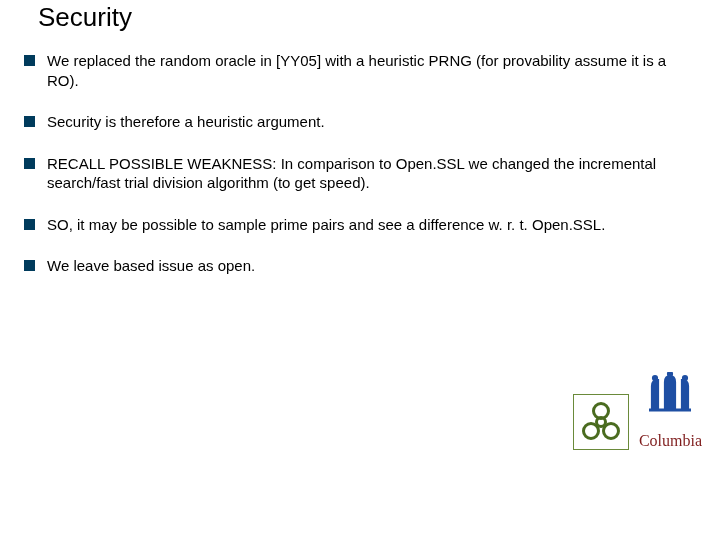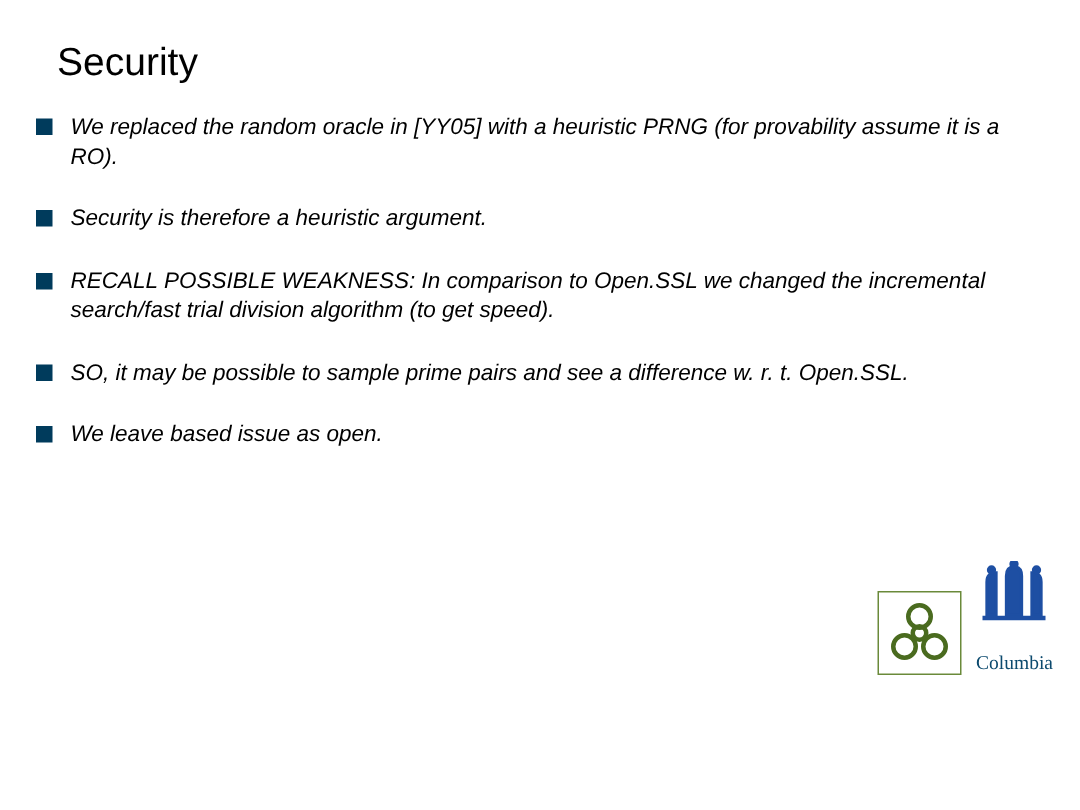--- a/index.html
+++ b/index.html
@@ -1,33 +1,33 @@
 <!DOCTYPE html>
 <html><head>
 <meta charset="utf-8">
 <style>
   * { margin: 0; padding: 0; box-sizing: border-box; }
   html, body { width: 720px; height: 540px; background: #fff; font-family: Arial, Helvetica, sans-serif; color: #000; }
-  .slide { position: relative; width: 720px; height: 464px; padding: 26px 24px 0 24px; }
+  .slide { position: relative; width: 720px; height: 464px; padding: 2px 24px 0 24px; }
   .title { font-size: 26px; font-weight: 400; margin: 0 0 18px 14px; }
-  .bullets { list-style: none; margin: 0; padding: 0; font-style: italic; }
+  .bullets { list-style: none; margin: 0; padding: 0; }
   .bullets li { display: flex; align-items: flex-start; margin-bottom: 22px; font-size: 15px; line-height: 1.3; }
   .bullet-mark { flex: 0 0 auto; width: 11px; height: 11px; background: #003b5c; margin: 4px 12px 0 0; }
   .bullet-text { flex: 1 1 auto; }
   .logos { position: absolute; right: 18px; bottom: 14px; display: flex; align-items: flex-end; gap: 10px; }
   .biohazard { width: 56px; height: 56px; border: 1px solid #6a8a3a; background: #fff; display: flex; align-items: center; justify-content: center; }
   .bio-inner { width: 40px; height: 40px; position: relative; }
   .bio-inner .ring { position: absolute; width: 18px; height: 18px; border: 3px solid #4a6b1f; border-radius: 50%; }
   .bio-inner .r1 { top: 0; left: 11px; }
   .bio-inner .r2 { bottom: 2px; left: 1px; }
   .bio-inner .r3 { bottom: 2px; right: 1px; }
   .bio-inner .center { position: absolute; top: 14px; left: 14px; width: 12px; height: 12px; border: 3px solid #4a6b1f; border-radius: 50%; }
   .columbia { display: flex; flex-direction: column; align-items: center; }
   .crown { width: 48px; height: 40px; }
-  .col-label { font-family: Georgia, 'Times New Roman', serif; color: #0c4a6e; font-size: 13px; margin-top: 20px; }
+  .col-label { font-family: Georgia, 'Times New Roman', serif; color: #7f1d1d; font-size: 16px; margin-top: 20px; }
 </style>
 </head>
 <body>
 
 <div class="slide">
   <h1 class="title">Security</h1>
 
   <ul class="bullets">
     <li>
       <span class="bullet-mark"></span>

